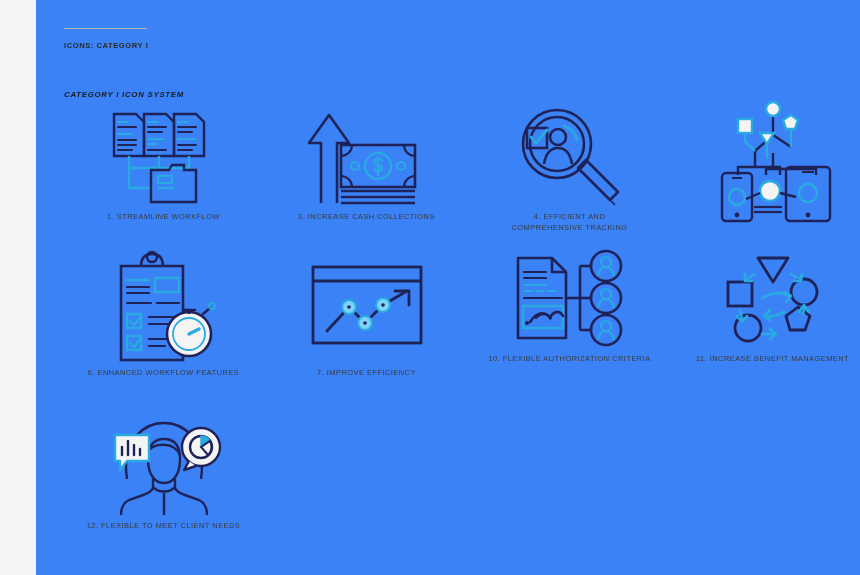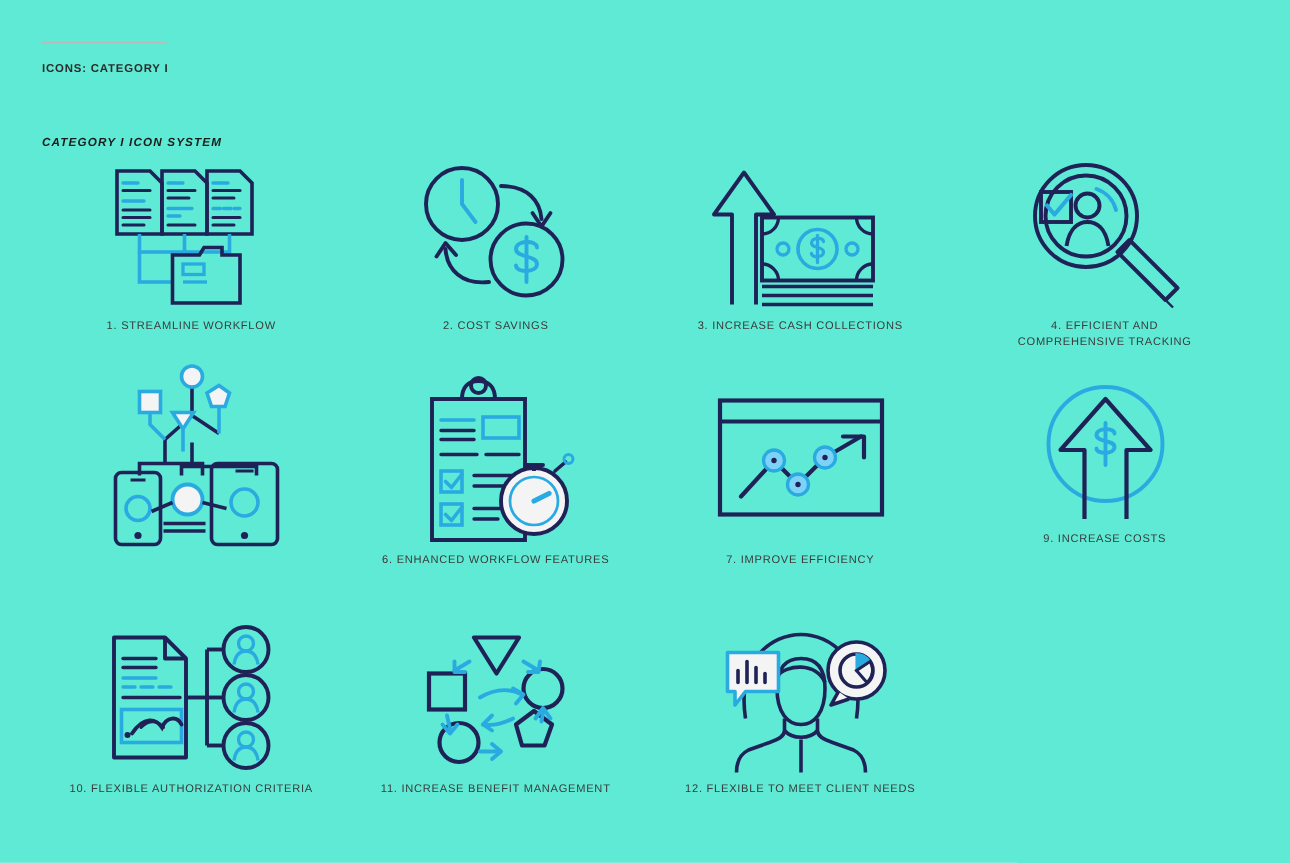--- a/index.html
+++ b/index.html
@@ -3,21 +3,21 @@
 <meta charset="utf-8">
 <style>
   html,body{margin:0;padding:0;}
   body{
     width:860px;height:575px;
     background:#f4f4f4;
     font-family:"Liberation Sans", sans-serif;
     overflow:hidden;
     position:relative;
   }
-  .page{position:absolute;inset:0;background:#5eead4;}
+  .page{position:absolute;inset:0;background:#3b82f6;margin-left:36px;}
 
   
   .header{position:absolute;left:28px;top:28px;width:300px;}
   .rule{width:83px;height:1px;background:#b9b9b9;margin-bottom:12px;}
   .header-title{
     font-size:7.6px;font-weight:bold;letter-spacing:.55px;
     color:#2b2b2b;text-transform:uppercase;white-space:nowrap;
   }
   .section-title{
     position:absolute;left:28px;top:90px;
@@ -99,38 +99,20 @@
             <path d="M25 60 v20 h22"></path>
           </g>
           <path d="M47 62 h18 l3 -5 h12 v5 h12 v32 h-45 z" fill="none" stroke="#1f2257" stroke-width="2.4"></path>
           <rect x="54" y="68" width="14" height="7" fill="none" stroke="#29abe2" stroke-width="2.2"></rect>
           <path d="M54 80 h16" stroke="#29abe2" stroke-width="2.2" fill="none"></path>
         </svg>
       </div>
       <div class="caption">1. STREAMLINE WORKFLOW</div>
     </div>
 
-    <div class="cell r1">
-      <div class="art">
-        <svg width="110" height="100" viewBox="0 0 110 100">
-          <circle cx="32" cy="28" r="24" fill="none" stroke="#1f2257" stroke-width="2.6"></circle>
-          <path d="M32 12 v16 l9 12" fill="none" stroke="#29abe2" stroke-width="2.6" stroke-linecap="round"></path>
-          <circle cx="75" cy="65" r="24" fill="none" stroke="#1f2257" stroke-width="2.6"></circle>
-          <g stroke="#29abe2" stroke-width="2.6" fill="none" stroke-linecap="round">
-            <path d="M75 50 v30"></path>
-            <path d="M82 57 c0-5-14-5-14 1 c0 6 14 4 14 10 c0 6-14 6-14 1"></path>
-          </g>
-          <path d="M58 16 C76 16 84 26 85 38" fill="none" stroke="#1f2257" stroke-width="2.6" stroke-linecap="round"></path>
-          <path d="M79 34 l6 9 l6 -9" fill="none" stroke="#1f2257" stroke-width="2.6" stroke-linecap="round" stroke-linejoin="round"></path>
-          <path d="M50 80 C32 82 22 72 21 58" fill="none" stroke="#1f2257" stroke-width="2.6" stroke-linecap="round"></path>
-          <path d="M15 63 l6 -9 l7 8" fill="none" stroke="#1f2257" stroke-width="2.6" stroke-linecap="round" stroke-linejoin="round"></path>
-        </svg>
-      </div>
-      <div class="caption">2. COST SAVINGS</div>
-    </div>
 
     <div class="cell r1">
       <div class="art">
         <svg width="120" height="102" viewBox="0 0 120 102">
           <path d="M14 96 v-60 h-12 l20 -28 l20 28 h-12 v60" fill="none" stroke="#1f2257" stroke-width="2.6" stroke-linejoin="round"></path>
           <rect x="34" y="38" width="74" height="42" fill="none" stroke="#1f2257" stroke-width="2.6"></rect>
           <g fill="none" stroke="#1f2257" stroke-width="2.2">
             <path d="M34 49 a11 11 0 0 0 11 -11"></path>
             <path d="M108 49 a11 11 0 0 1 -11 -11"></path>
             <path d="M34 69 a11 11 0 0 1 11 11"></path>
@@ -261,33 +243,20 @@
           <circle cx="76" cy="46" r="7" fill="#7dd3f7" stroke="#29abe2" stroke-width="2.2"></circle>
           <circle cx="42" cy="48" r="1.8" fill="#1f2257"></circle>
           <circle cx="58" cy="64" r="1.8" fill="#1f2257"></circle>
           <circle cx="76" cy="46" r="1.8" fill="#1f2257"></circle>
         </svg>
       </div>
       <div class="caption">7. IMPROVE EFFICIENCY</div>
     </div>
 
 
-    <div class="cell r3">
-      <div class="art">
-        <svg width="100" height="104" viewBox="0 0 100 104">
-          <circle cx="50" cy="48" r="38" fill="none" stroke="#29abe2" stroke-width="2.6"></circle>
-          <path d="M36 98 v-46 h-16 l30 -34 l30 34 h-16 v46" fill="none" stroke="#1f2257" stroke-width="2.8" stroke-linejoin="round"></path>
-          <g stroke="#29abe2" stroke-width="2.6" fill="none" stroke-linecap="round">
-            <path d="M50 34 v28"></path>
-            <path d="M56 41 c0-4-12-4-12 1 c0 5 12 3 12 8 c0 5-12 5-12 1"></path>
-          </g>
-        </svg>
-      </div>
-      <div class="caption">9. INCREASE COSTS</div>
-    </div>
 
     <div class="cell r3">
       <div class="art">
         <svg width="120" height="96" viewBox="0 0 120 96">
           <path d="M8 6 h34 l14 14 v66 h-48 z" fill="none" stroke="#1f2257" stroke-width="2.6" stroke-linejoin="round"></path>
           <path d="M42 6 v14 h14" fill="none" stroke="#1f2257" stroke-width="2.6" stroke-linejoin="round"></path>
           <g stroke="#1f2257" stroke-width="2.2" fill="none" stroke-linecap="round">
             <path d="M14 20 h22"></path>
               <path d="M14 26 h22"></path>
             <path d="M14 46 h38"></path>

